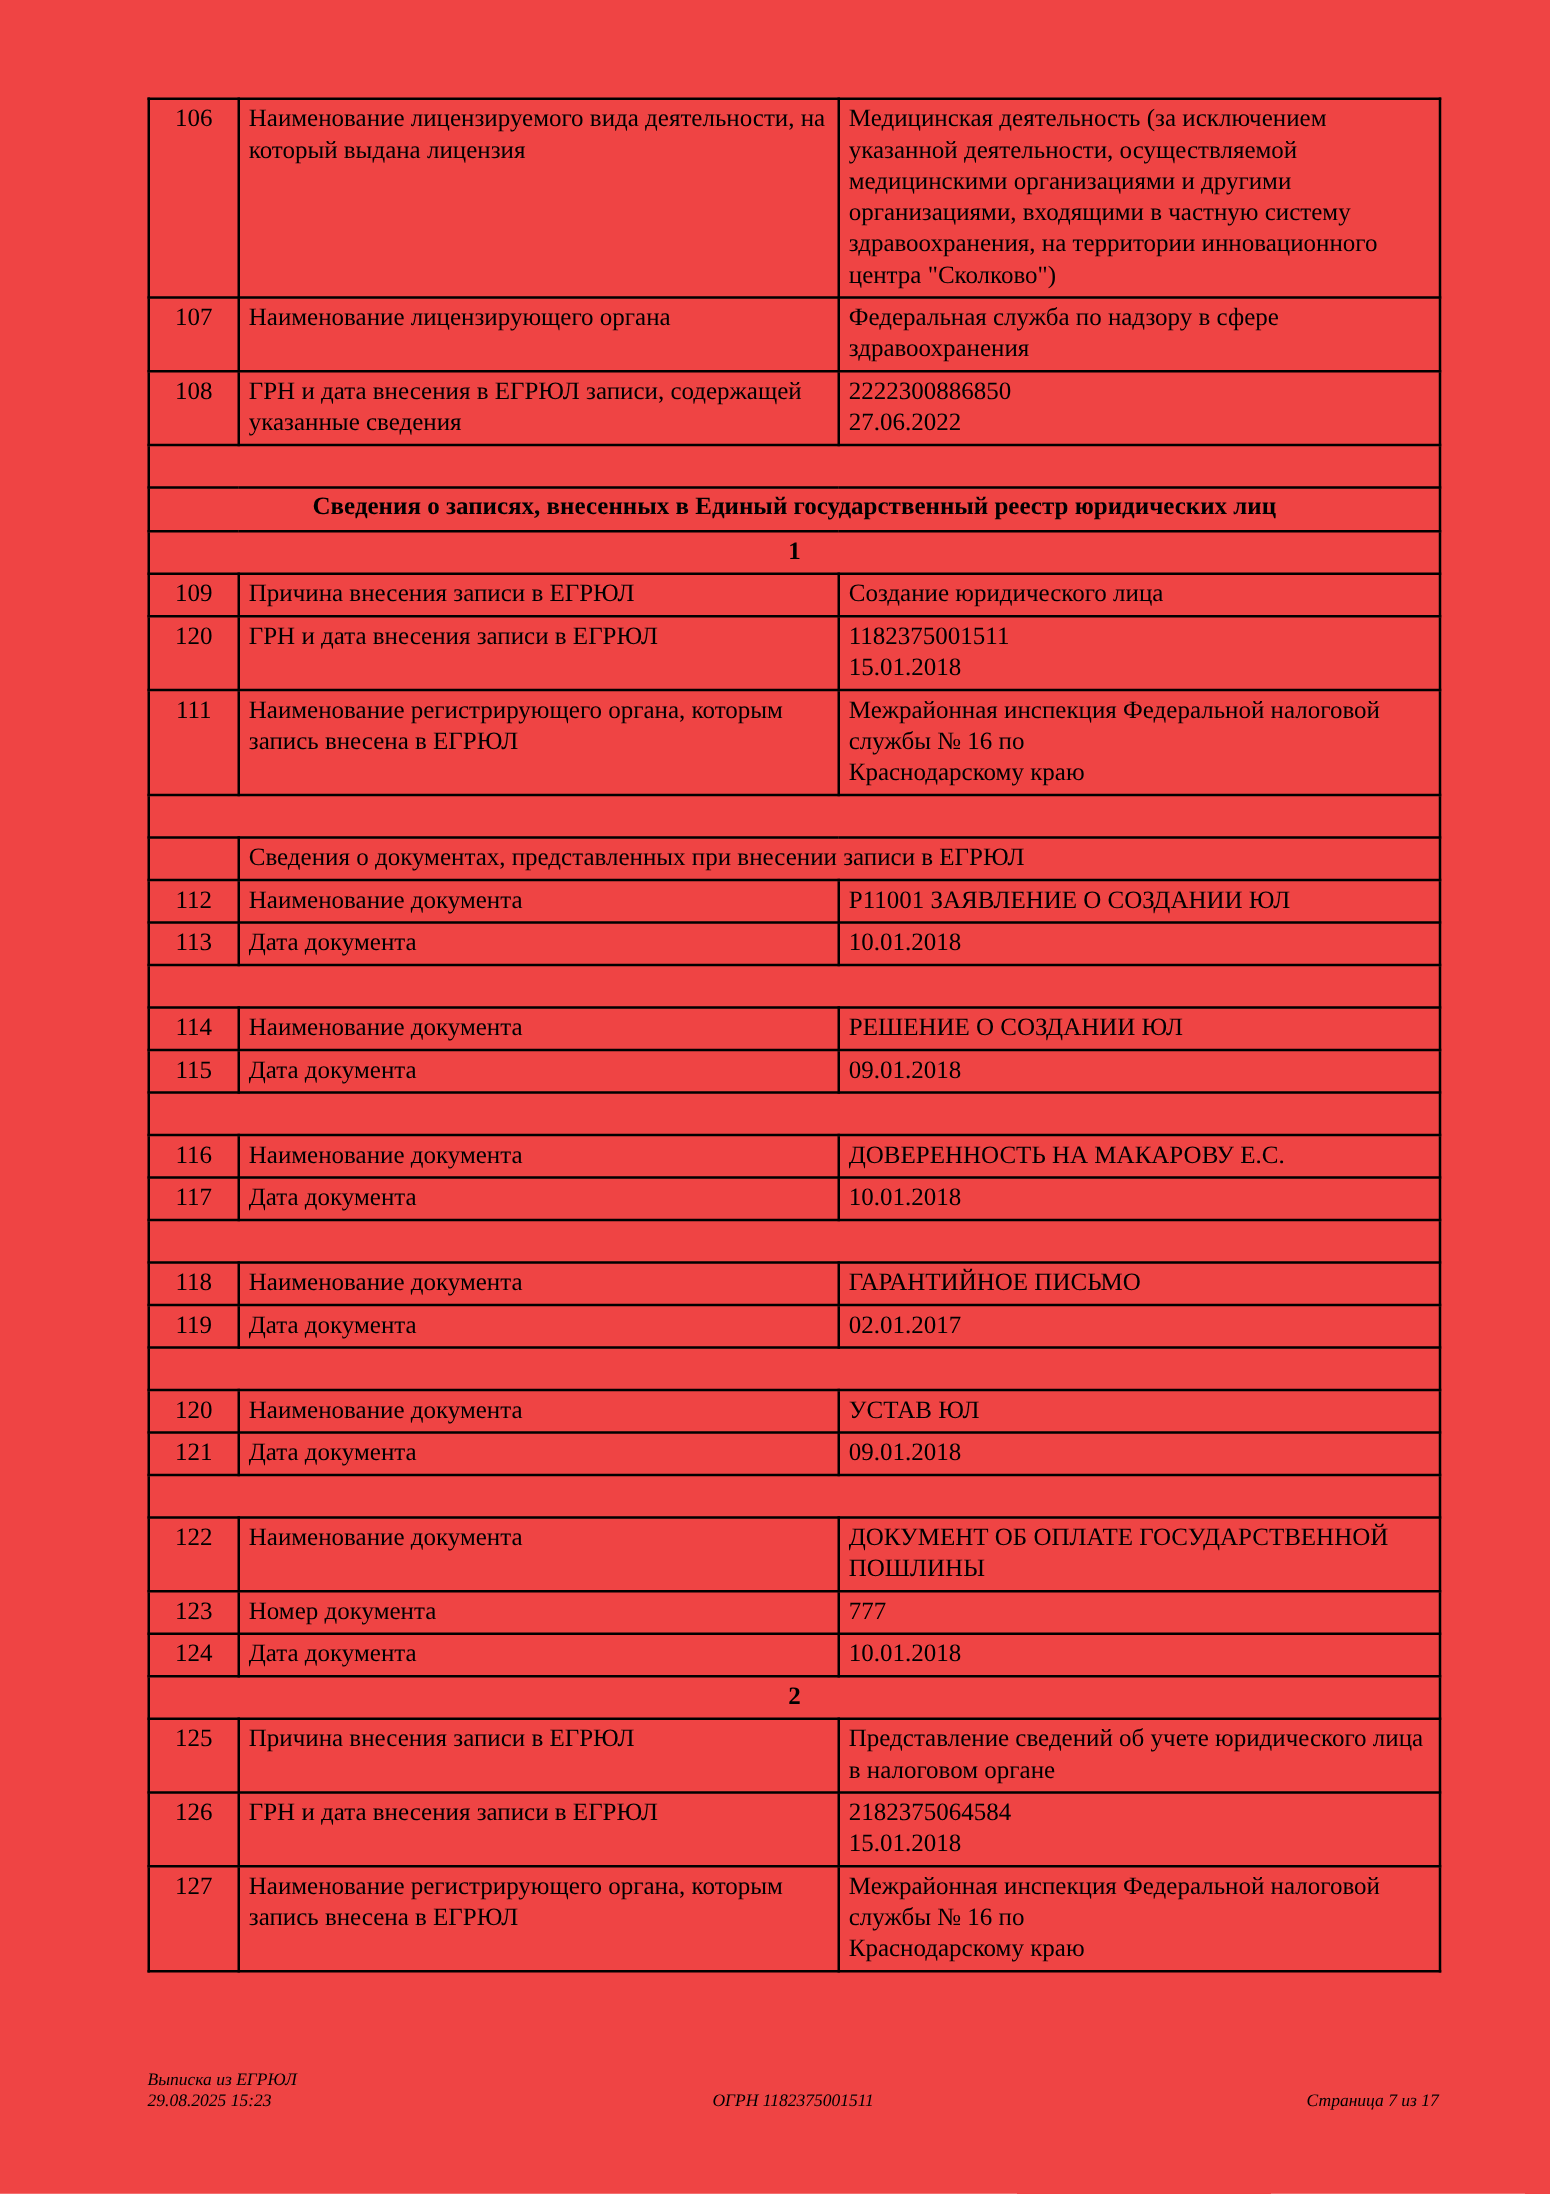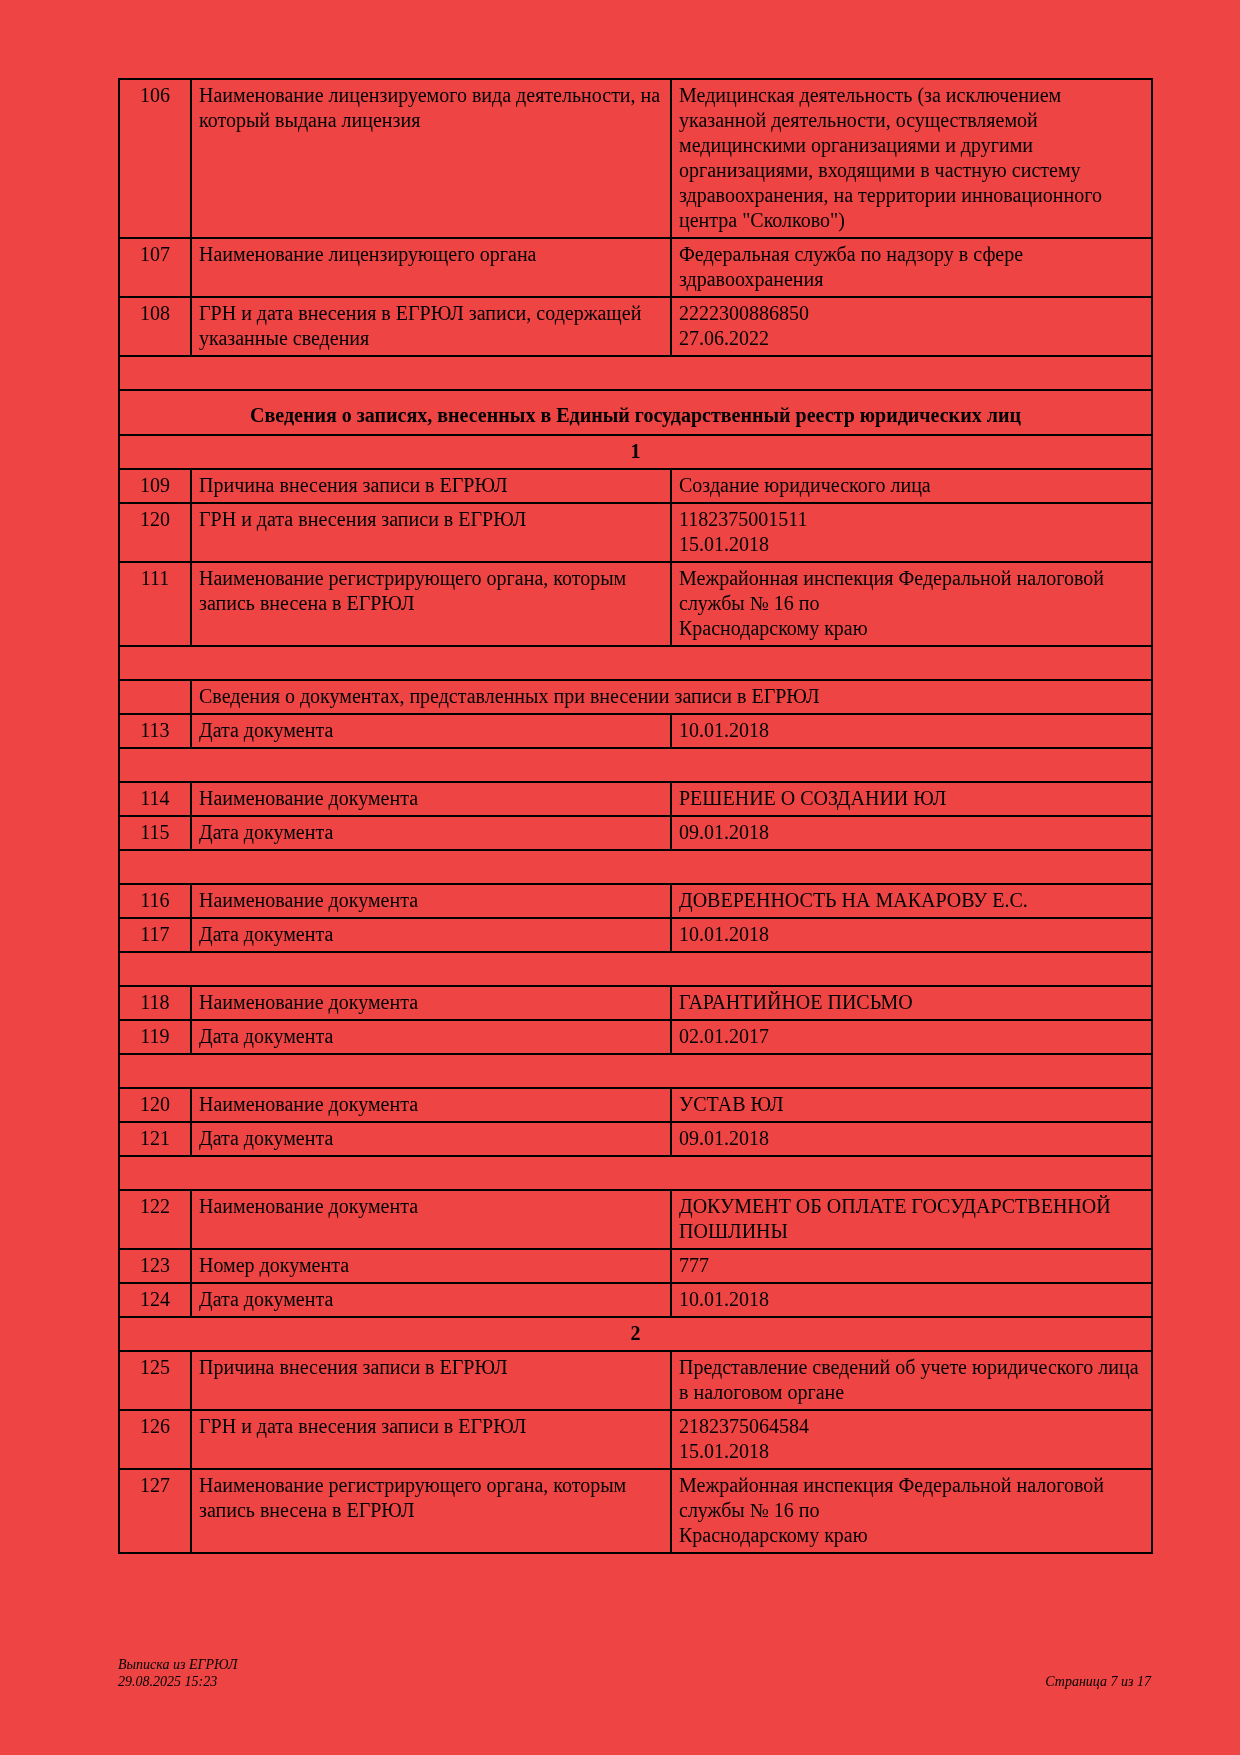--- a/index.html
+++ b/index.html
@@ -45,21 +45,21 @@
     padding-right: 2px;
   }
   td.val { white-space: pre-line; }
   tr.spacer td {
     height: 32px;
     padding: 0;
   }
   tr.section td {
     text-align: center;
     font-weight: bold;
-    padding-top: 12px;
+    padding-top: 2px;
     padding-bottom: 6px;
   }
   tr.subnum td {
     text-align: center;
     font-weight: bold;
   }
   .footer {
     position: absolute;
     left: 118px;
     top: 1656px;
@@ -137,20 +137,25 @@
 Краснодарскому краю</td>
         </tr>
         <tr class="spacer">
           <td colspan="3"></td>
         </tr>
         <tr>
           <td class="num"></td>
           <td colspan="2">Сведения о документах, представленных при внесении записи в ЕГРЮЛ</td>
         </tr>
         <tr>
+          <td class="num">112</td>
+          <td>Наименование документа</td>
+          <td class="val">Р11001 ЗАЯВЛЕНИЕ О СОЗДАНИИ ЮЛ</td>
+        </tr>
+        <tr>
           <td class="num">113</td>
           <td>Дата документа</td>
           <td class="val">10.01.2018</td>
         </tr>
         <tr class="spacer">
           <td colspan="3"></td>
         </tr>
         <tr>
           <td class="num">114</td>
           <td>Наименование документа</td>
@@ -239,16 +244,17 @@
 Краснодарскому краю</td>
         </tr>
       </tbody>
   </table>
 
   <div class="footer">
     <div class="left-block">
       <div>Выписка из ЕГРЮЛ</div>
       <div>29.08.2025 15:23</div>
     </div>
+    <div class="center-block">ОГРН 1182375001511</div>
     <div class="right-block">Страница 7 из 17</div>
   </div>
 
 </div>
 
 </body></html>

